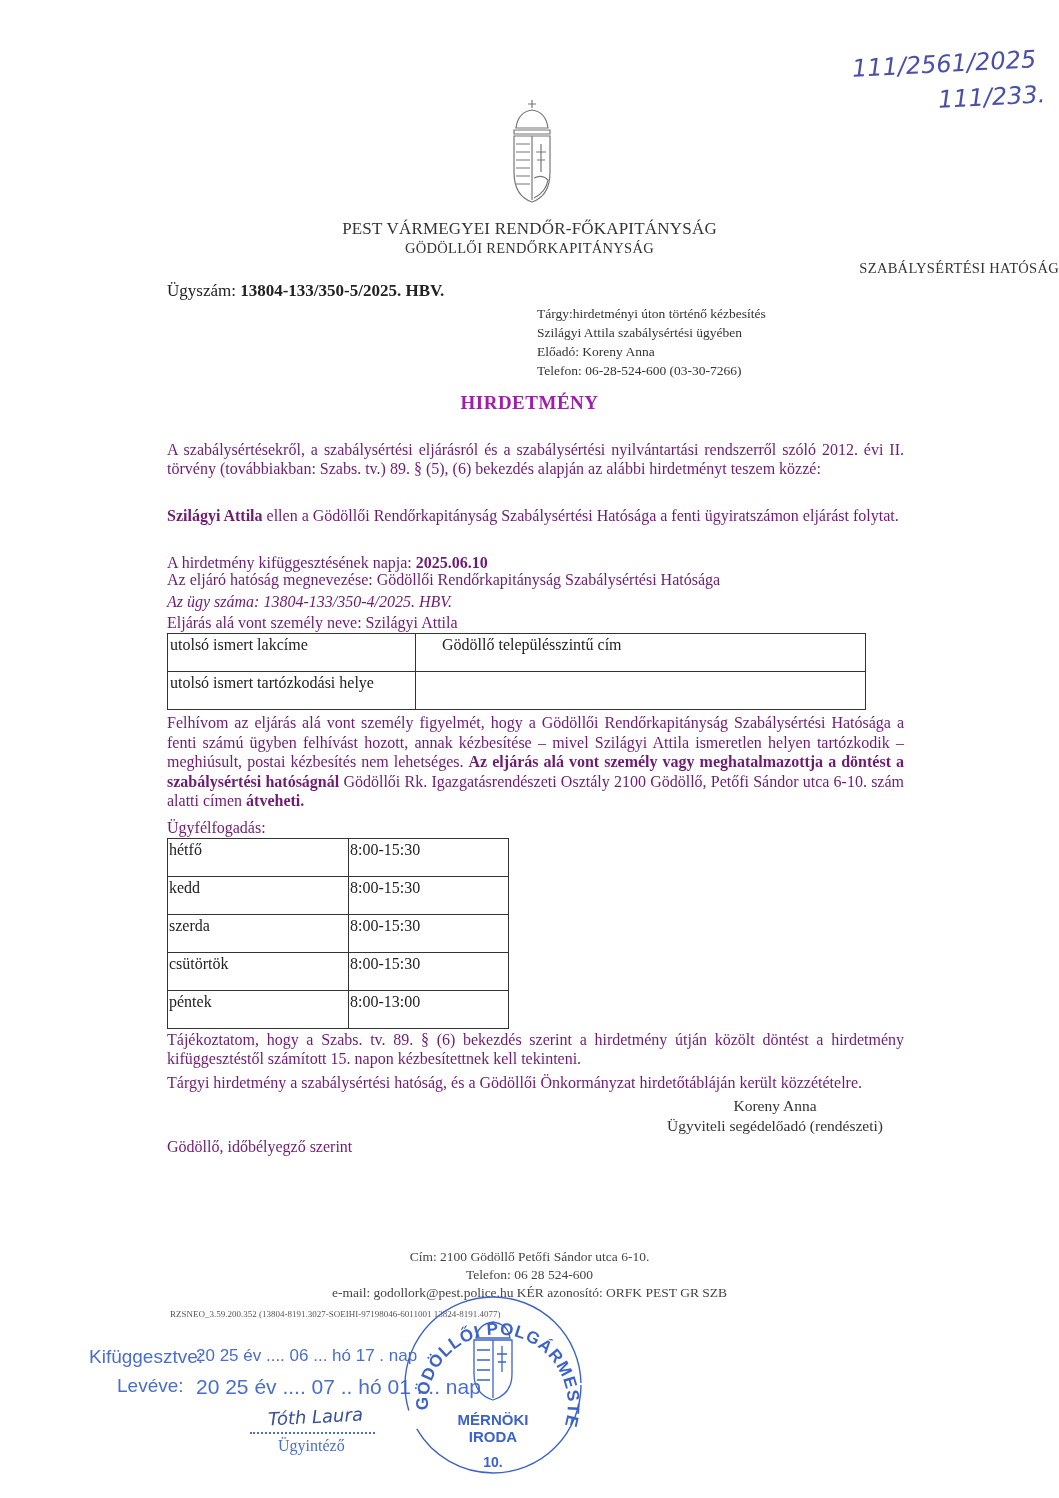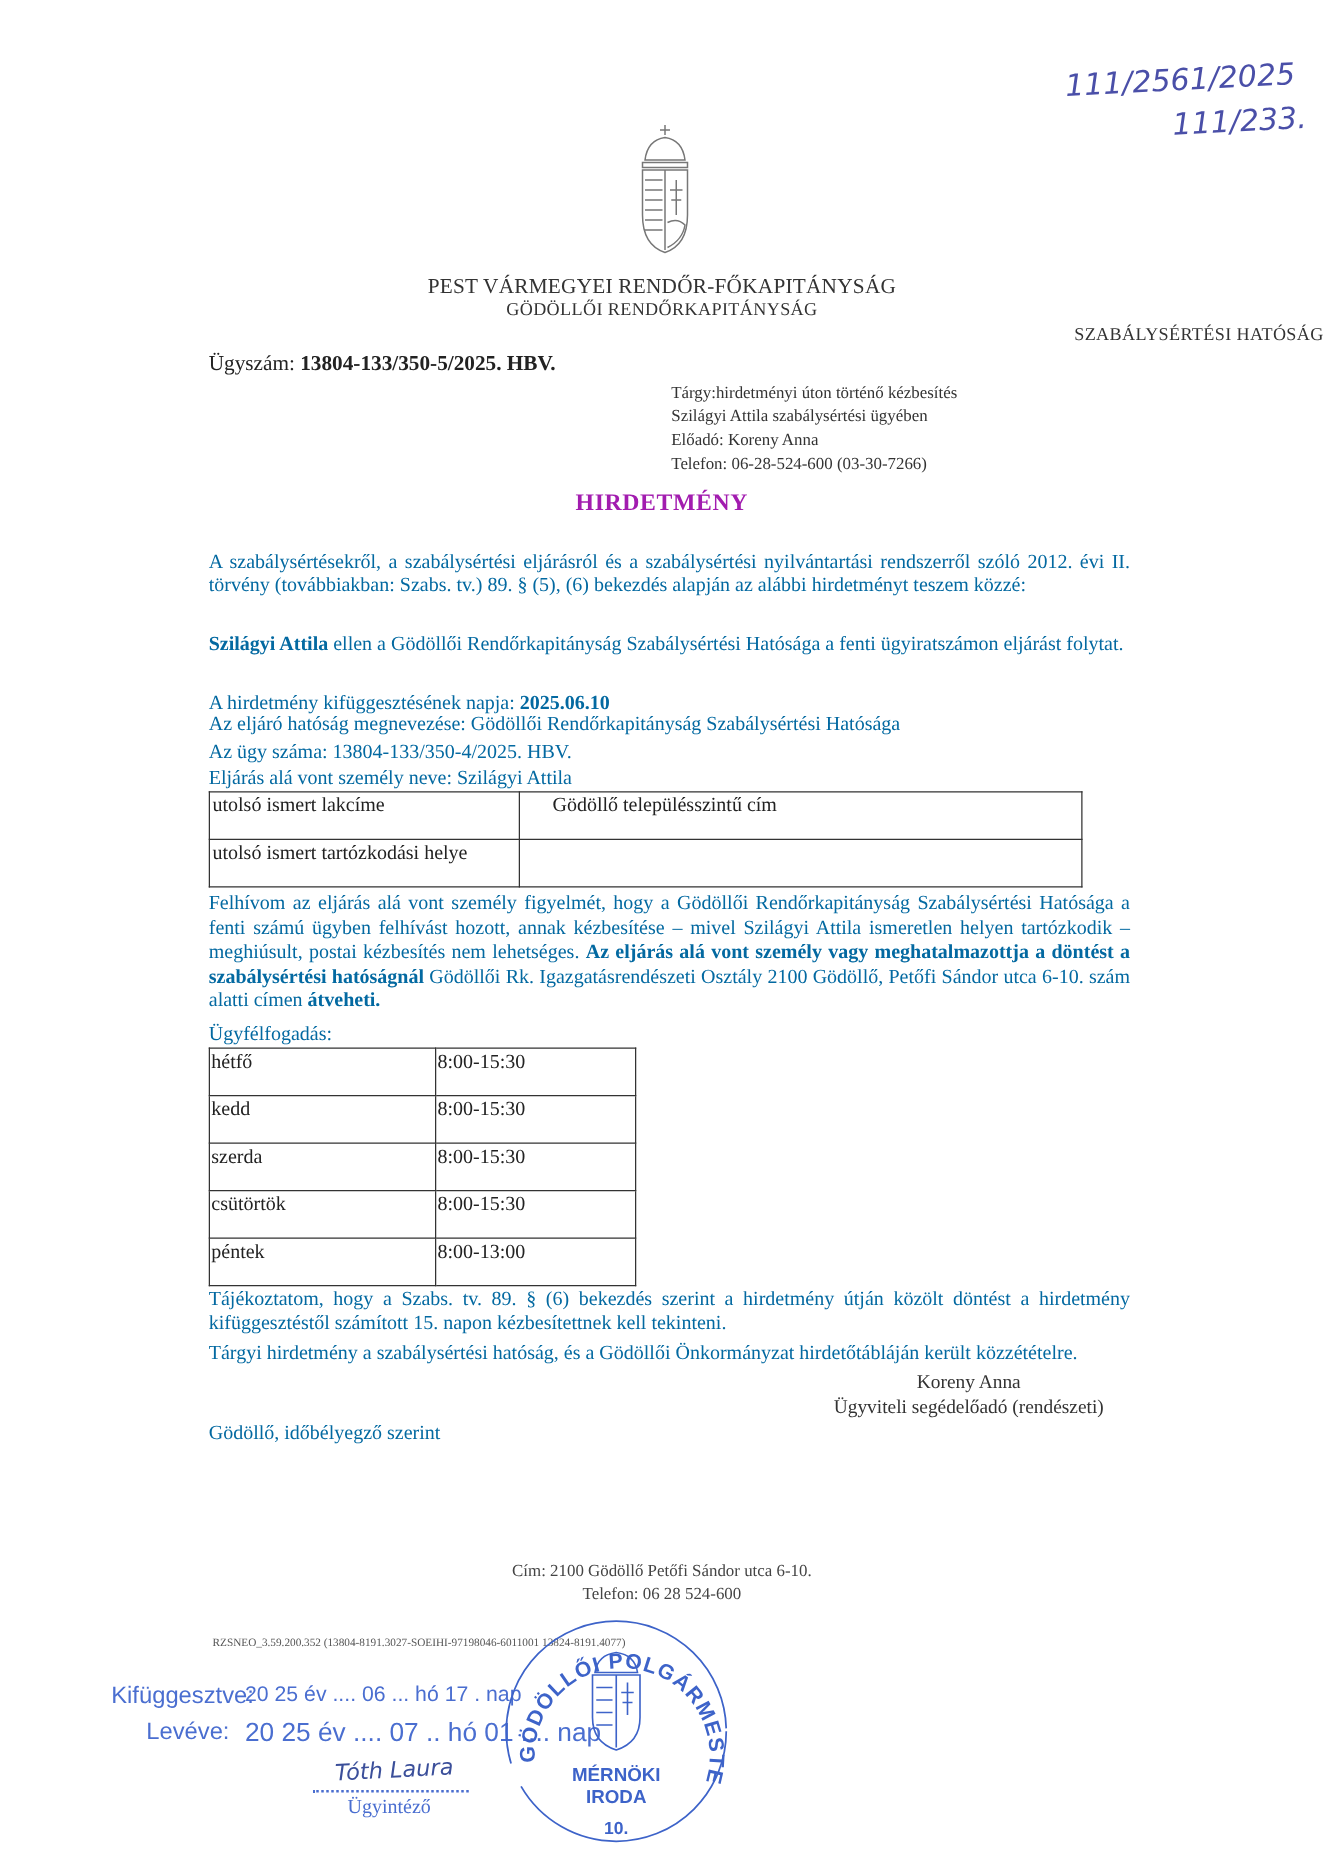--- a/index.html
+++ b/index.html
@@ -8,21 +8,21 @@
   .abs { position: absolute; }
   .hand { font-family: "DejaVu Sans", sans-serif; color: #4a4fa8; font-style: italic; transform: rotate(-3deg); }
   .hdr { text-align: center; width: 1059px; left: 0; color: #333; }
   .hdr1 { top: 219px; font-size: 17px; letter-spacing: 0.2px; }
   .hdr2 { top: 240px; font-size: 14.5px; letter-spacing: 0.3px; }
   .hdr3 { top: 260px; font-size: 14.5px; letter-spacing: 0.3px; text-align: right; }
   .caseno { left: 167px; top: 281px; font-size: 17px; }
   .caseno b { font-weight: bold; }
   .subject { left: 537px; top: 304px; font-size: 13.5px; line-height: 19px; color: #333; }
   .title { left: 0; width: 1059px; text-align: center; top: 392px; font-size: 19px; font-weight: bold; color: #a21caf; letter-spacing: 0.5px; }
-  .body-text { left: 167px; width: 737px; font-size: 16px; line-height: 19px; color: #0369a1; }
+  .body-text { left: 167px; width: 737px; font-size: 16px; line-height: 19px; color: #701a75; }
   .justify { text-align: justify; text-align-last: left; }
   .line { white-space: nowrap; }
   table.info { border-collapse: collapse; position: absolute; left: 167px; top: 633px; width: 699px; font-size: 16px; }
   table.info td { border: 1.5px solid #333; vertical-align: top; padding: 2px 2px; height: 33px; }
   table.info td.c1 { width: 243px; margin-left: 16px; }
   table.info td.c2 { padding-left: 26px; }
   table.hours { border-collapse: collapse; position: absolute; left: 167px; top: 838px; width: 342px; font-size: 16px; }
   table.hours td { border: 1.5px solid #333; vertical-align: top; padding: 2px 1px; height: 33px; }
   table.hours td.d { width: 178px; }
   .sig { left: 560px; width: 340px; text-align: center; font-size: 15.5px; line-height: 20px; color: #333; }
@@ -71,21 +71,21 @@
 
 <div class="abs body-text justify" style="top:440px;">A szabálysértésekről, a szabálysértési eljárásról és a szabálysértési nyilvántartási rendszerről szóló 2012. évi II. törvény (továbbiakban: Szabs. tv.) 89. § (5), (6) bekezdés alapján az alábbi hirdetményt teszem közzé:</div>
 <div class="abs body-text justify" style="top:506px;">
   <b>Szilágyi Attila</b><span> ellen a Gödöllői Rendőrkapitányság Szabálysértési Hatósága a fenti ügyiratszámon eljárást folytat.</span>
 </div>
 
 <div class="abs body-text line" style="top:553px;">
   <span>A hirdetmény kifüggesztésének napja: </span><b>2025.06.10</b>
 </div>
 <div class="abs body-text line" style="top:570px;">Az eljáró hatóság megnevezése: Gödöllői Rendőrkapitányság Szabálysértési Hatósága</div>
-<div class="abs body-text line" style="top:592px;">Az ügy száma: 13804-133/350-4/2025. HBV.</div>
+<div class="abs body-text line" style="top:592px;font-style:italic;">Az ügy száma: 13804-133/350-4/2025. HBV.</div>
 <div class="abs body-text line" style="top:613px;">Eljárás alá vont személy neve: Szilágyi Attila</div>
 
 <table class="info">
   <tbody>
       <tr>
     <td class="c1">utolsó ismert lakcíme</td>
     <td class="c2">Gödöllő településszintű cím</td>
   </tr>
   <tr>
     <td class="c1">utolsó ismert tartózkodási helye</td>
@@ -129,20 +129,21 @@
 <div class="abs body-text line" style="top:1137px;">Gödöllő, időbélyegző szerint</div>
 
 <div class="abs sig" style="top:1096px; left:610px; width:330px;">
   <div>Koreny Anna</div>
   <div>Ügyviteli segédelőadó (rendészeti)</div>
 </div>
 
 <div class="abs footer">
   <div>Cím: 2100 Gödöllő Petőfi Sándor utca 6-10.</div>
   <div>Telefon: 06 28 524-600</div>
+  <div>e-mail: godollork@pest.police.hu KÉR azonosító: ORFK PEST GR SZB</div>
 </div>
 <div class="abs refline">RZSNEO_3.59.200.352 (13804-8191.3027-SOEIHI-97198046-6011001 13824-8191.4077)</div>
 
 <div class="abs stamp-text" style="left:89px; top:1346px;">Kifüggesztve:</div>
 <div class="abs stamp-text" style="left:196px; top:1346px; font-size:17px;">20 25 év .... 06 ... hó 17 . nap</div>
 <div class="abs stamp-text" style="left:89px; top:1375px;margin-left:28px;">Levéve:</div>
 <div class="abs stamp-text" style="left:196px; top:1375px; font-size:21px;">20 25 év .... 07 .. hó 01 .... nap</div>
 <div class="abs hand" style="left:268px; top:1406px; font-size:18px; color:#3b4f9a;">Tóth Laura</div>
 <div class="abs" style="left:250px; top:1432px; width:125px; border-top:2px dotted #4a6ed0;"></div>
 <div class="abs" style="left:278px; top:1437px; font-size:16px; color:#4a6ed0;">Ügyintéző</div>

